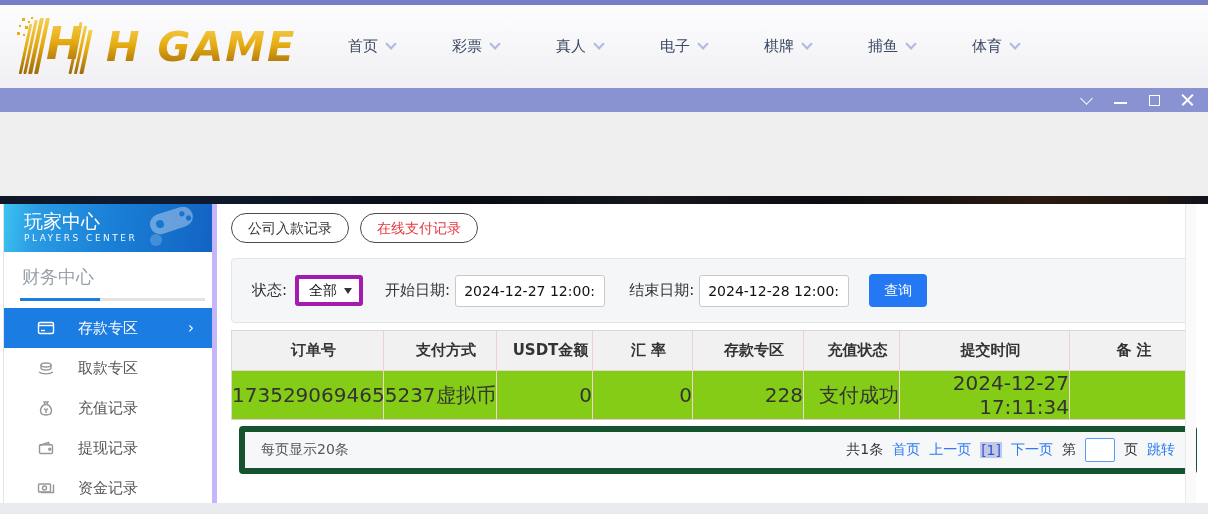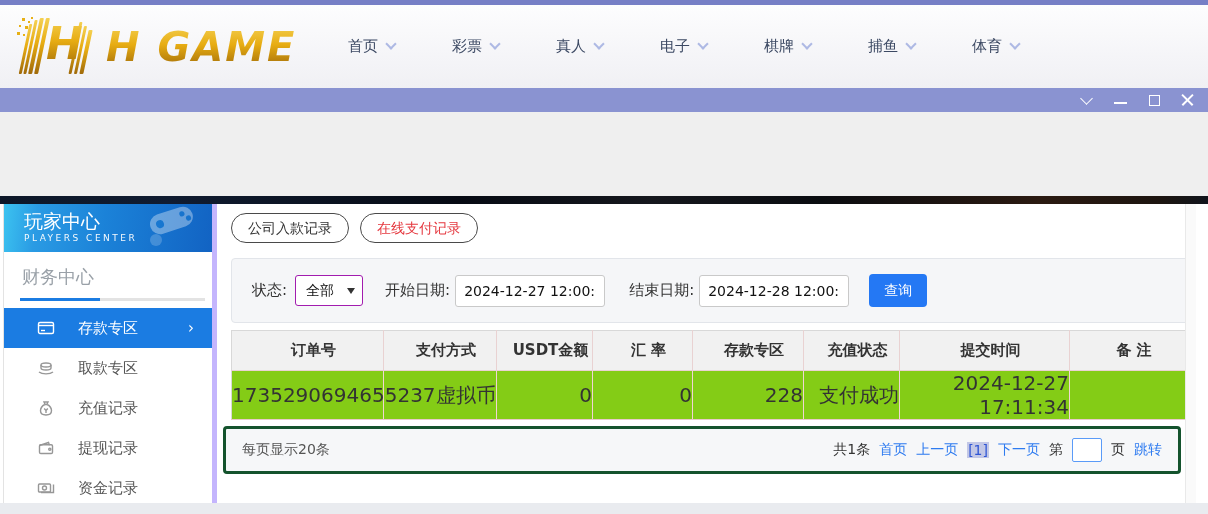--- a/index.html
+++ b/index.html
@@ -69,41 +69,41 @@
   
   .main { position:absolute; left:218px; top:0; width:978px; height:299px; background:#fff; }
   .tabs { position:absolute; left:13px; top:9px; display:flex; gap:11px; }
   .tab { border:1px solid #4a4a4a; border-radius:17px; padding:7px 16px; font-size:14px; color:#333;
          background:#fff; cursor:pointer; line-height:1; }
   .tab.active { color:#e5383f; }
 
   .filter-panel { position:absolute; left:13px; top:54px; width:958px; height:65px; background:#f5f6f8;
                   border:1px solid #e2e5ea; border-radius:4px; display:flex; align-items:center; padding:17px 20px; }
   .f-label { font-size:15px; color:#333; }
-  .f-select { width:68px; height:31px; background:#fff; border:1px solid #a21caf; border-radius:3px;
+  .f-select { width:68px; height:31px; background:#fff; border:4px solid #a21caf; border-radius:3px;
               margin:0 4px 0 8px; display:flex; align-items:center; justify-content:space-between;
               padding:0 7px 0 10px; font-size:14px; color:#111; cursor:pointer; }
   .f-select-arrow { width:0; height:0; border-left:4.5px solid transparent; border-right:4.5px solid transparent;
                     border-top:6px solid #333; }
   .f-input { width:150px; height:32px; border:1px solid #c9c9c9; border-radius:3px; margin:0 6px 0 5px;
              font-size:14px; color:#111; padding:0 8px; font-family:"DejaVu Sans","Liberation Sans",sans-serif; background:#fff; }
   .f-gap { width:18px; }
   .query-btn { margin-left:14px; background:#2478f4; color:#fff; border:none; border-radius:4px;
                height:33px; padding:0 15px; font-size:14px; cursor:pointer; font-family:inherit; }
 
   table.records { position:absolute; left:13px; top:126px; width:955px; border-collapse:collapse;
                   font-size:15px; color:#333; table-layout:fixed; }
   table.records th { background:#f1f1f1; height:40px; font-weight:bold; border:1px solid #e9d2d2; border-top:1px solid #d8d8d8;padding-left:12px; }
   table.records td { background:#84cc16; height:42px; text-align:right; border:1px solid #f2d4d4; font-size:20px; }
   table.records th:first-child, table.records td:first-child { border-left:1px solid #d8d8d8; }
   table.records th:last-child, table.records td:last-child { border-right:1px solid #d8d8d8; }
   table.records tr:last-child td { border-bottom:1px solid #e9caca; }
 
-  .pagination { position:absolute; left:5px; top:222px; width:958px; height:48px; background:#f6f7f9;
-                border:3px solid #14532d; border-radius:4px; display:flex; align-items:center;
+  .pagination { position:absolute; left:21px; top:222px; width:958px; height:48px; background:#f6f7f9;
+                border:6px solid #14532d; border-radius:4px; display:flex; align-items:center;
                 justify-content:space-between; padding:0 16px; font-size:14px; }
   .pg-left { color:#555; }
   .pg-right { display:flex; align-items:center; gap:9px; color:#333; }
   .pg-link { color:#2e7bf0; cursor:pointer; }
   .pg-current { color:#2f55d4; background:#c2c7e6; padding:0 1px; cursor:default; }
   .pg-input { width:30px; height:24px; border:1px solid #5b9bf8; border-radius:2px; background:#fff; }
 
   .right-strip { position:absolute; right:0; top:0; width:11px; height:299px; background:#fafafa; border-left:1px solid #e9e9e9; }
   .bottom-strip { position:absolute; top:503px; left:0; width:1208px; height:11px; background:#e9ebef; }
 </style>

